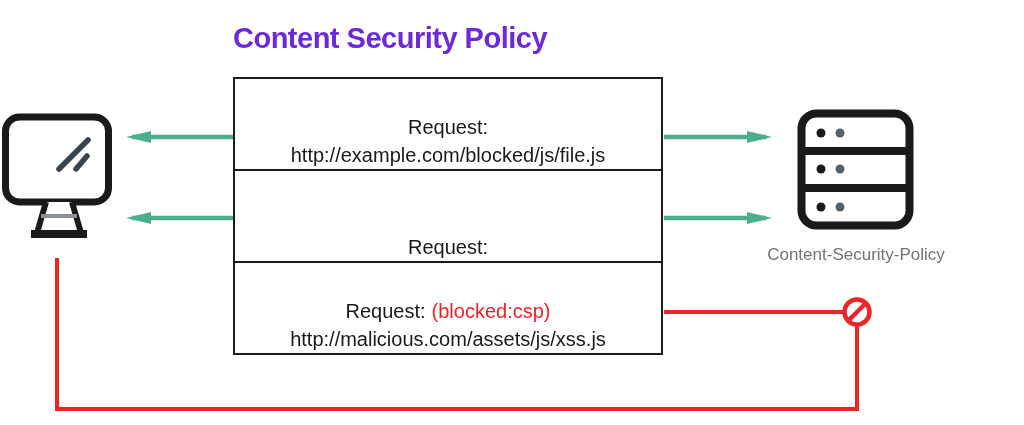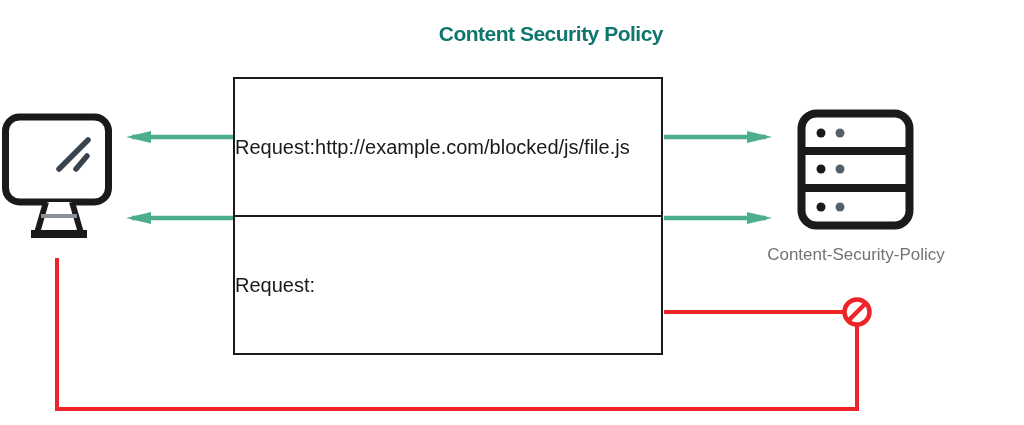--- a/index.html
+++ b/index.html
@@ -13,41 +13,41 @@
   .canvas{
     position:relative;
     width:1024px;height:425px;
     background:#ffffff;
     font-family:"Liberation Sans", sans-serif;
     color:var(--ink);
     overflow:hidden;
   }
   .title{
     position:absolute;left:233px;top:22px;width:430px;
-    text-align:right;
-    font-size:21px;font-weight:700;letter-spacing:-0.5px;color:#0f766e;
+    text-align:left;
+    font-size:29px;font-weight:700;letter-spacing:-0.5px;color:#6d28d9;
   }
   .overlay{
     position:absolute;left:0;top:0;width:1024px;height:425px;
     pointer-events:none;
   }
   .stroke-green{stroke:var(--green);stroke-width:4.5;fill:none;}
   .fill-green{fill:var(--green);}
   .stroke-red{stroke:var(--red);stroke-width:4;fill:none;}
   .stroke-red-thick{stroke:var(--red);stroke-width:4.5;fill:none;}
   .request-box{
     position:absolute;left:233px;top:77px;width:430px;height:278px;
     border:2px solid var(--ink);
     box-sizing:border-box;
     display:flex;flex-direction:column;
     background:#fff;
   }
   .req-row{
-    flex:1;display:flex;
-    align-items:center;justify-content:flex-start;
+    flex:1;display:flex;flex-direction:column;
+    align-items:center;justify-content:flex-end;
     font-size:20px;line-height:28px;
   }
   .req-row + .req-row{border-top:2px solid var(--ink);}
   .req-row b{font-weight:400;}
   .blocked{color:var(--red);margin-left:6px;}
   .icon{position:absolute;}
   .icon-monitor{left:0;top:112px;}
   .icon-server{left:797px;top:109px;}
   .server-label{
     position:absolute;left:688px;top:242px;width:336px;
@@ -97,20 +97,24 @@
   </svg>
 
   <div class="request-box">
     <div class="req-row">
       <div><span>Request:</span></div>
       <div><span>http://</span><b>example.com</b><span>/blocked/js/file.js</span></div>
     </div>
     <div class="req-row">
       <div><span>Request:</span></div>
     </div>
+    <div class="req-row">
+      <div><span>Request:</span><span class="blocked">(blocked:csp)</span></div>
+      <div><span>http://</span><b>malicious.com</b><span>/assets/js/xss.js</span></div>
+    </div>
   </div>
 
   <svg class="icon icon-monitor" width="118" height="130" viewBox="0 0 118 130" aria-hidden="true">
     <rect x="5.5" y="5" width="103" height="85" rx="14" fill="#ffffff" stroke="#1a1a1a" stroke-width="7"></rect>
     <line x1="59" y1="57" x2="88" y2="28" stroke="#39434d" stroke-width="5.5" stroke-linecap="round"></line>
     <line x1="76" y1="57" x2="87" y2="44" stroke="#39434d" stroke-width="5.5" stroke-linecap="round"></line>
     <path d="M46,90 L37,121 L81,121 L72,90" fill="#ffffff" stroke="#1a1a1a" stroke-width="6" stroke-linejoin="round"></path>
     <line x1="41" y1="104" x2="77" y2="104" stroke="#8a9097" stroke-width="4"></line>
     <line x1="31" y1="122" x2="87" y2="122" stroke="#1a1a1a" stroke-width="8"></line>
   </svg>

